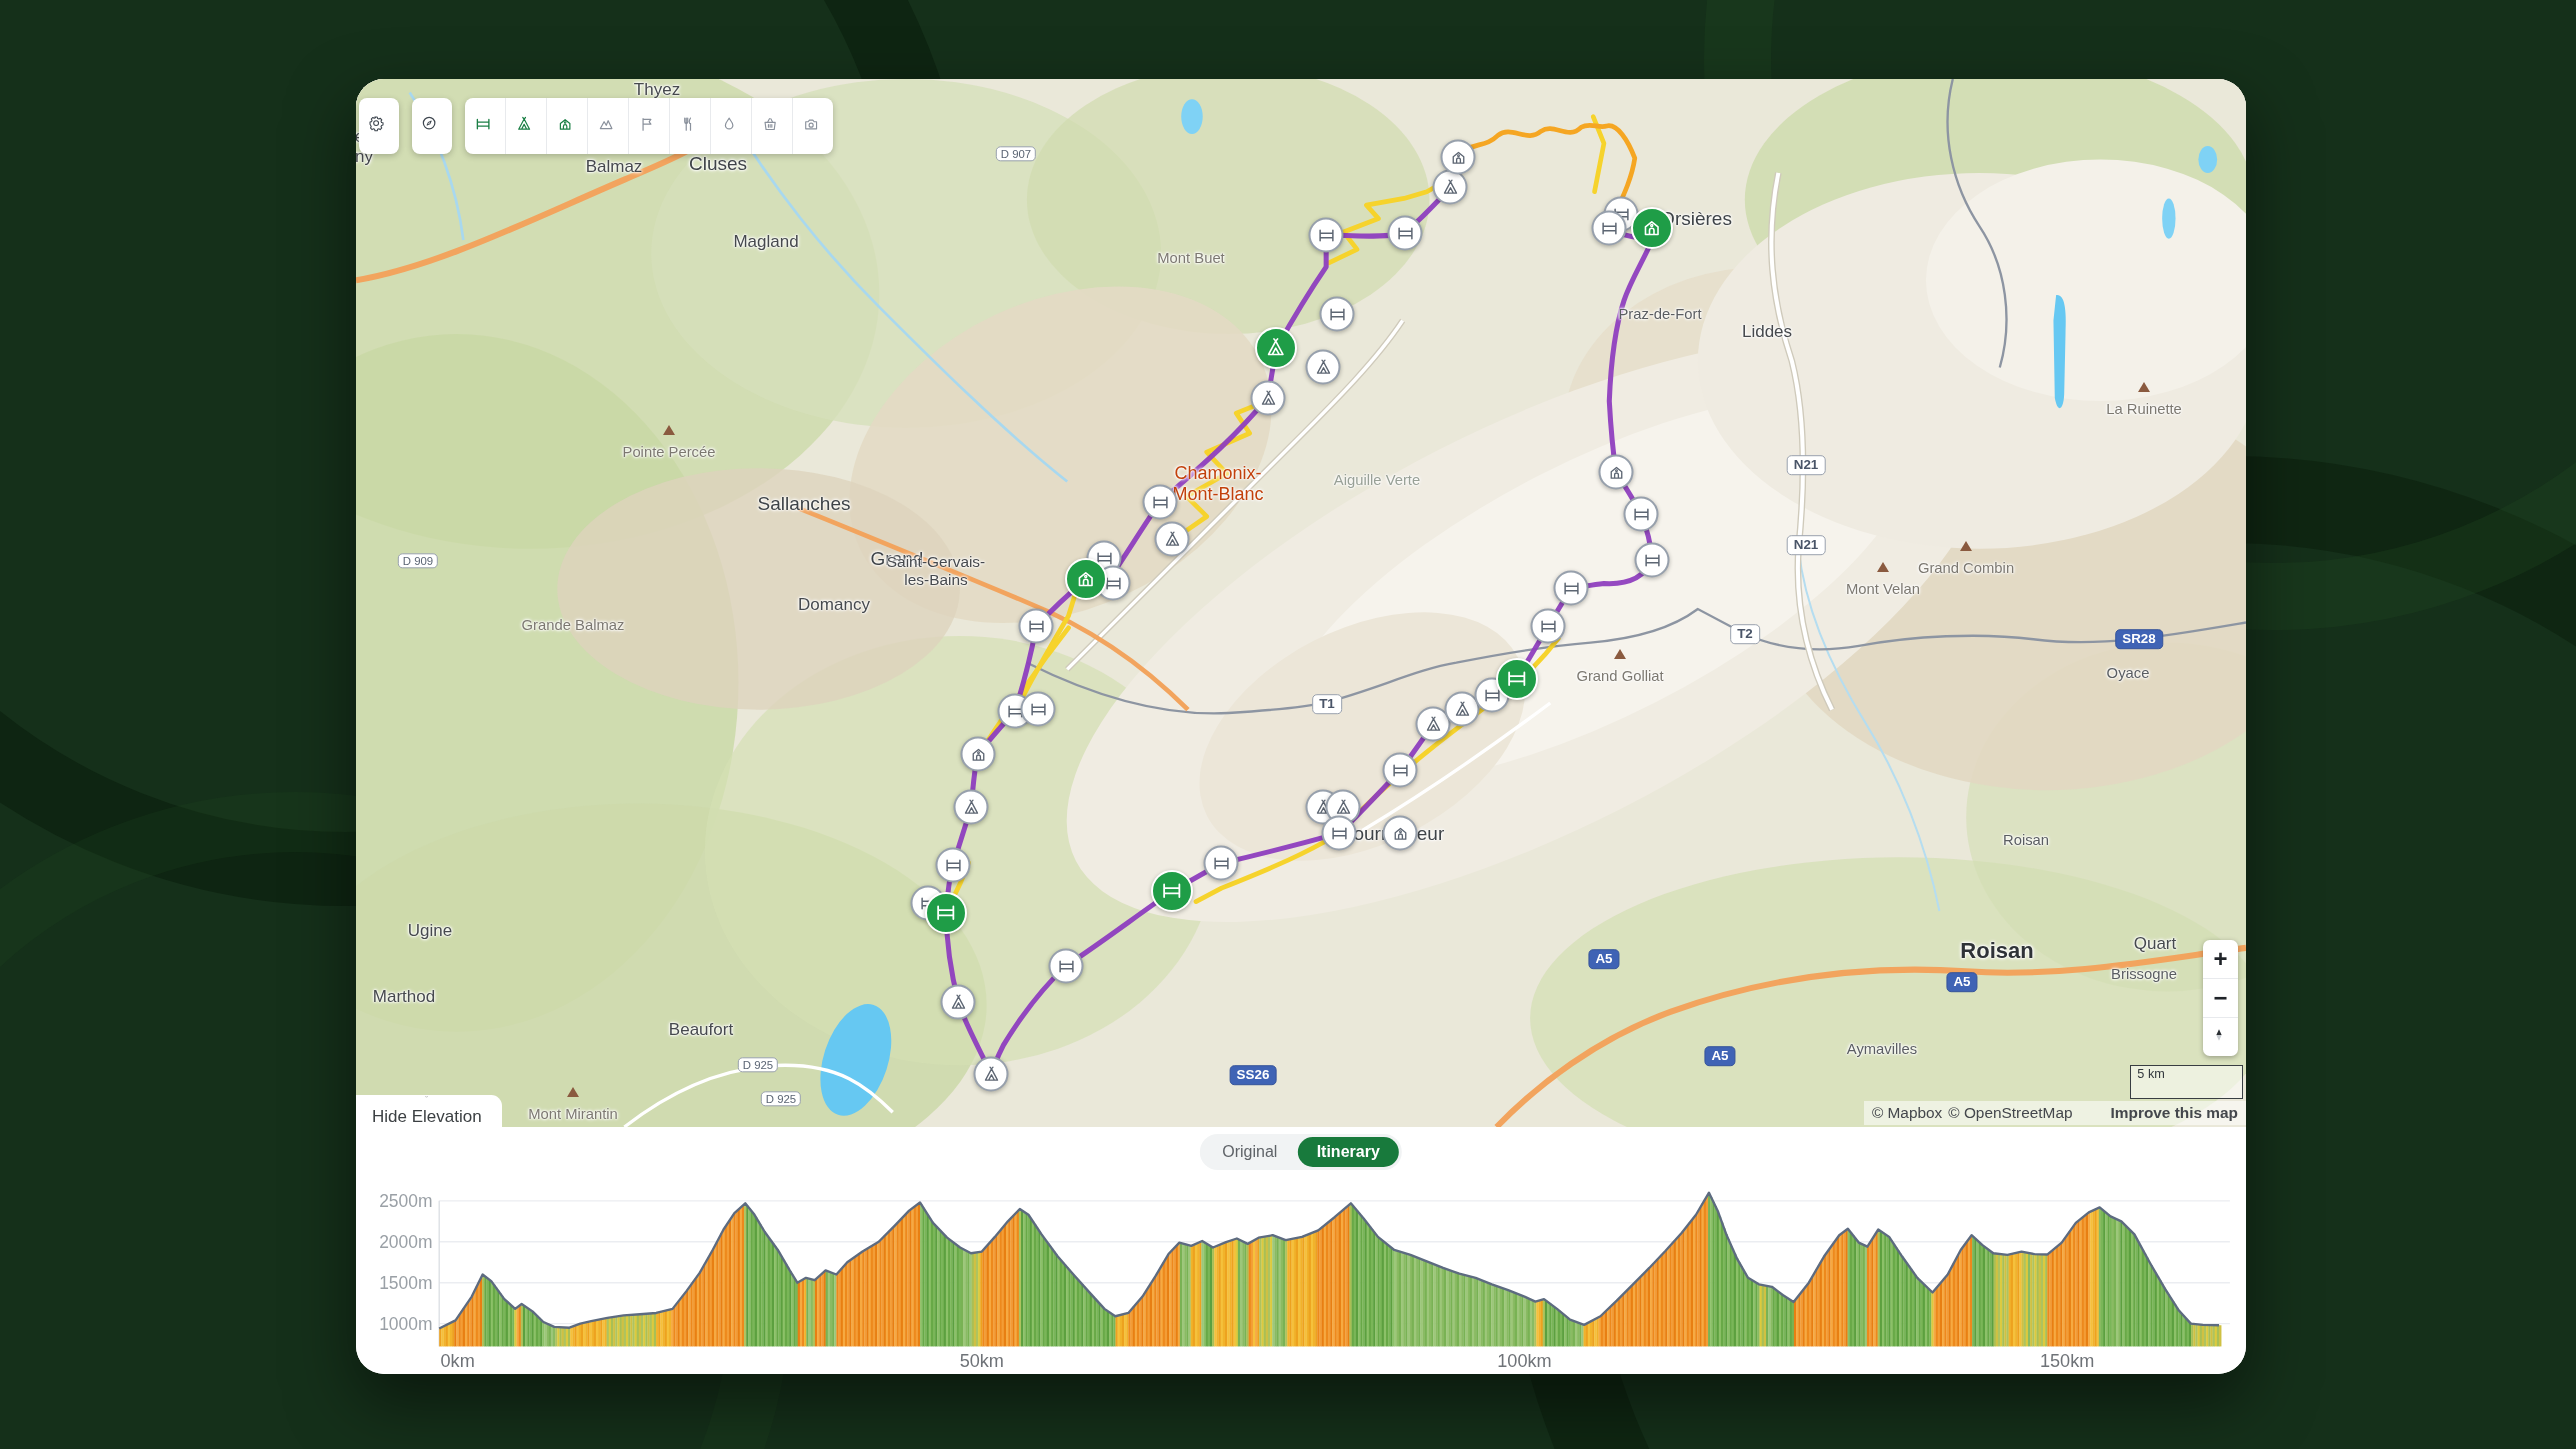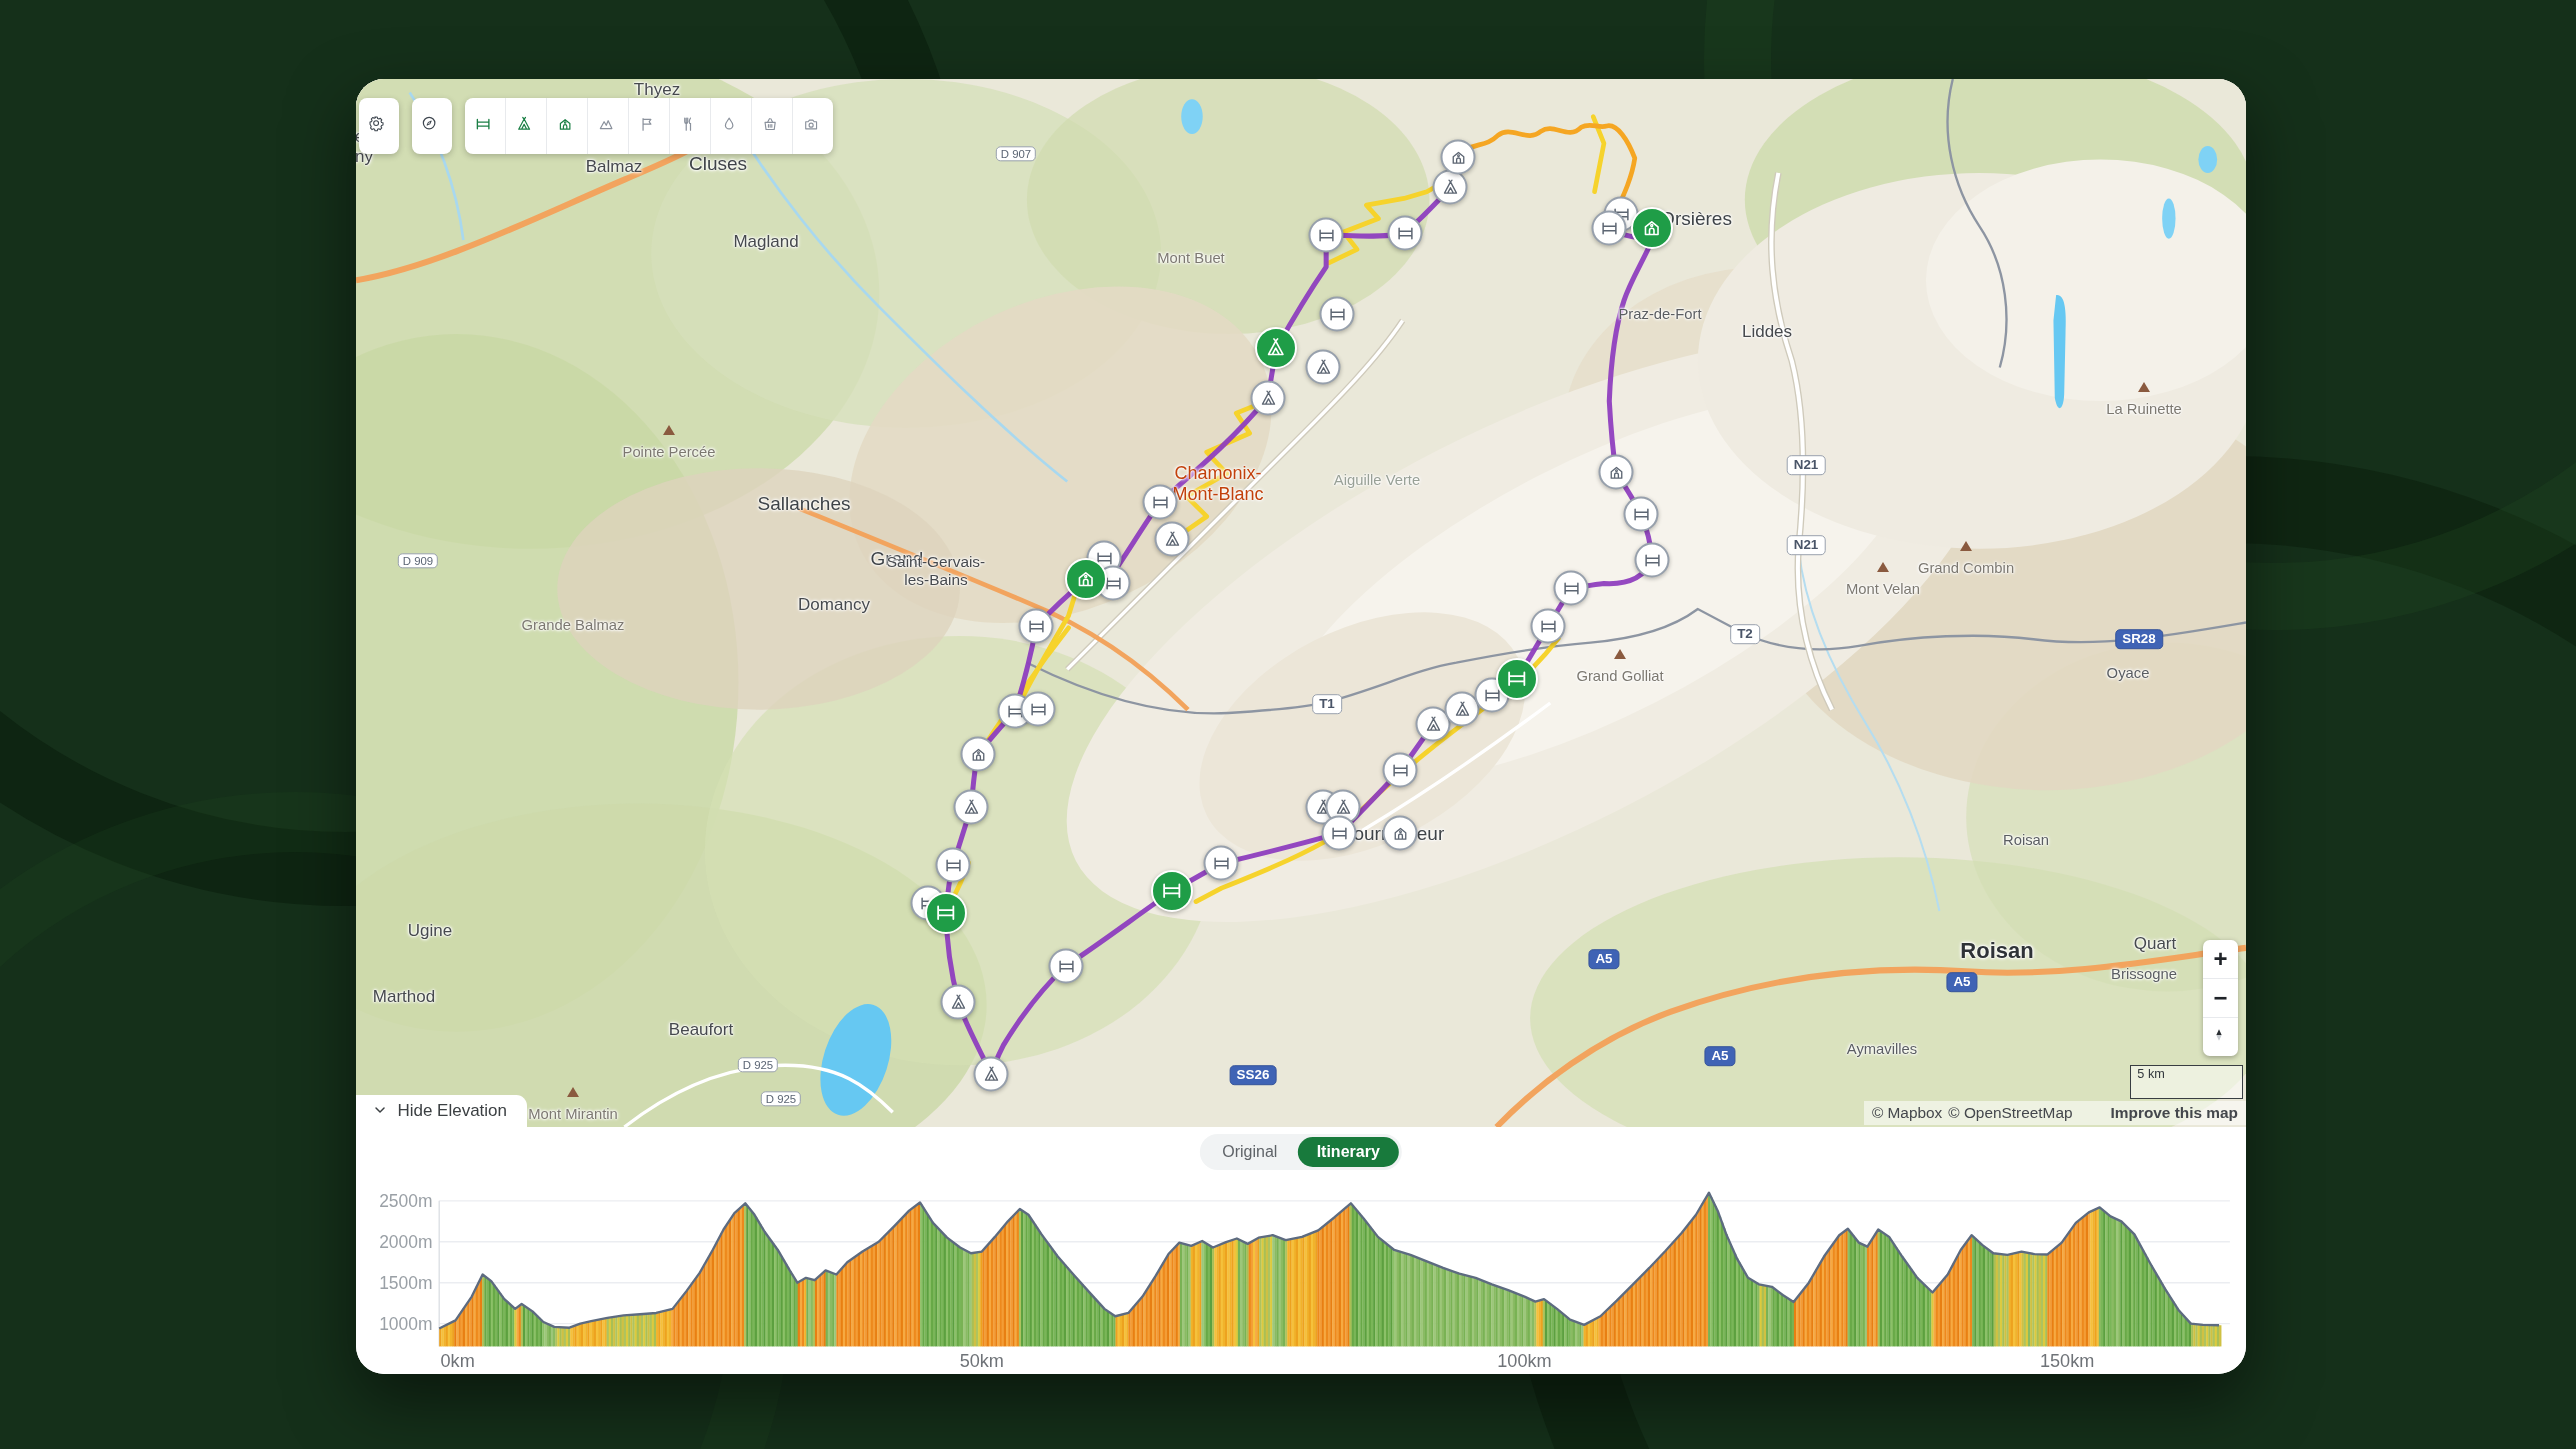--- a/index.html
+++ b/index.html
@@ -45,21 +45,21 @@
   .tool-group{position:absolute;z-index:10;left:109px;top:19px;height:56px;background:#fff;
     border-radius:8px;box-shadow:0 2px 6.7px rgba(0,0,0,.22);display:flex;overflow:hidden;}
   .tool-cell{width:40px;height:56px;display:flex;align-items:center;justify-content:center;
     border-left:0.7px solid #e8eaed;color:#8a919c;cursor:pointer;}
   .tool-cell:first-child{border-left:none;}
   .tool-cell.active{color:#1b7f45;}
   .tool-cell svg{width:21px;height:21px;}
   
   .hide-elev{position:absolute;z-index:9;left:0;top:1016px;height:32px;background:#fff;
     border-radius:0 10.7px 0 0;display:flex;align-items:center;gap:8px;padding:0 20px 0 16px;
-    color:#3c4043;font-size:17px;cursor:pointer;}
+    color:#3c4043;font-size:17px;cursor:pointer;flex-direction:column;}
   .hide-elev svg{width:17.4px;height:17.4px;}
   .attrib{position:absolute;z-index:9;right:0;top:1022px;height:24px;
     background:rgba(255,255,255,.55);display:flex;align-items:center;gap:6px;
     padding:0 8px;font-size:15.4px;color:#44474c;}
   .attrib .bold{font-weight:700;cursor:pointer;margin-left:32px;}
   .attrib span{cursor:pointer;}
   .scalebar{position:absolute;z-index:9;right:2.7px;top:986px;width:113px;height:34px;
     border:1.3px solid #383d42;background:rgba(255,255,255,.5);
     font-size:12.7px;color:#33383d;line-height:17px;padding-left:6px;box-sizing:border-box;}
   .nav-ctrl{position:absolute;z-index:9;right:8px;top:861px;width:35px;background:#fff;

